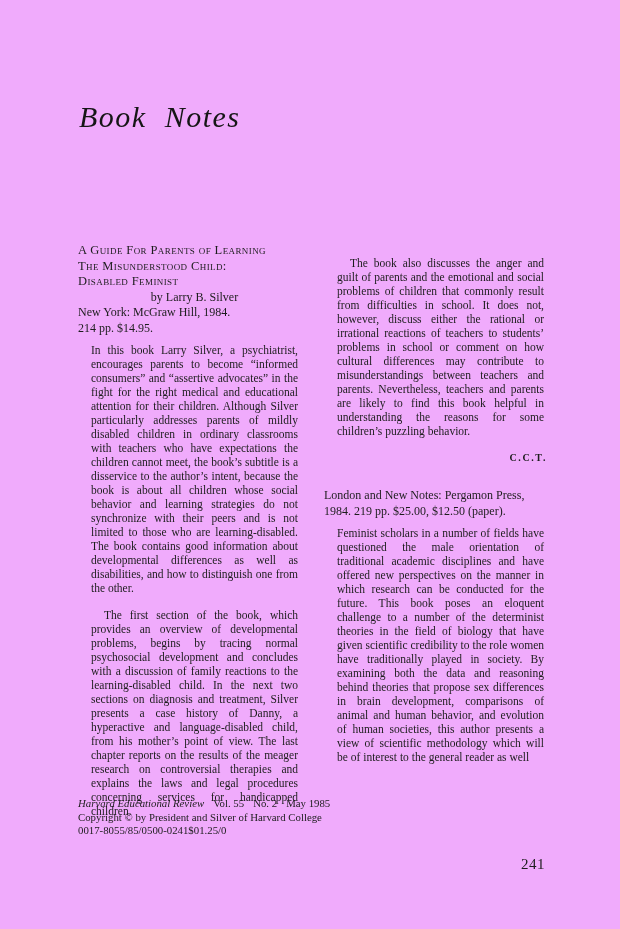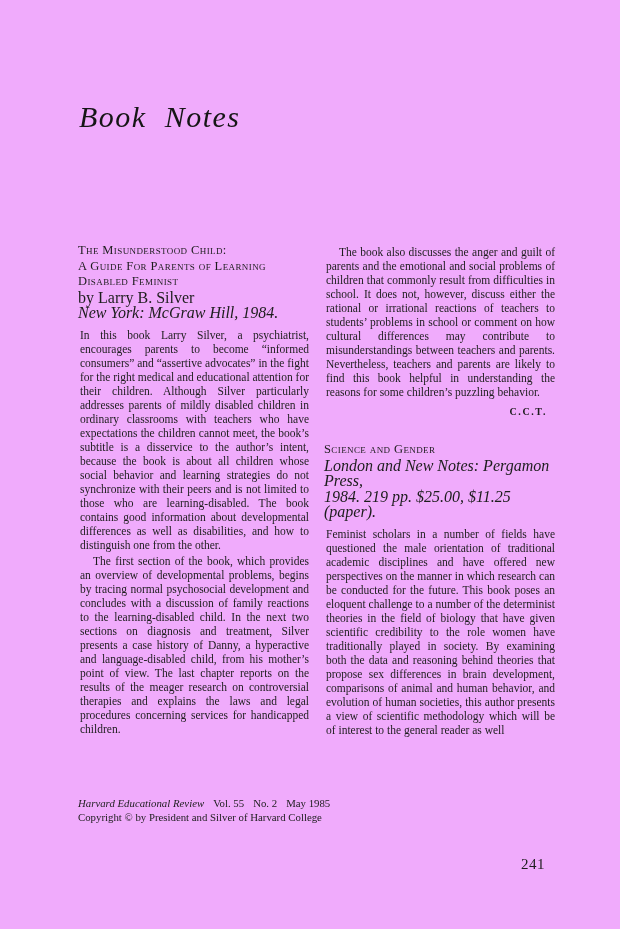--- a/index.html
+++ b/index.html
@@ -42,32 +42,31 @@
     text-align: justify;
   }
   .review-title-line {
     font-variant: small-caps;
     font-size: 12.5px;
     line-height: 15.5px;
     letter-spacing: 0.4px;
     text-align: left;
   }
   .byline {
-    font-size: 16px;
+    font-size: 12px;
+    line-height: 15.5px;
+    text-align: center;
+  }
+  .imprint-line {
+    font-size: 12px;
     line-height: 15.5px;
     text-align: left;
   }
-  .imprint-line {
-    font-size: 16px;
-    line-height: 15.5px;
-    font-style: italic;
-    text-align: left;
-  }
   .para {
-    margin: 2px;
+    margin: 13px;
   }
   .para.after-head {
     margin-top: 7px;
   }
   .para.indent {
     text-indent: 13px;
   }
   .attribution {
     margin-top: 6px;
     margin-right: 10px;
@@ -106,47 +105,48 @@
 <body>
 
 <div class="page">
 
   <div class="page-title">Book Notes</div>
 
   <div class="columns">
 
     <div class="col">
       <div>
+        <div class="review-title-line">A Guide For Parents of Learning</div>
         <div class="review-title-line">The Misunderstood Child:</div>
-        <div class="review-title-line">A Guide For Parents of Learning</div>
         <div class="review-title-line">Disabled Feminist</div>
         <div class="byline">by Larry B. Silver</div>
         <div class="imprint-line">New York: McGraw Hill, 1984.</div>
+        <div class="imprint-line">214 pp. $14.95.</div>
       </div>
       <p class="para after-head">In this book Larry Silver, a psychiatrist, encourages parents to become “informed consumers” and “assertive advocates” in the fight for the right medical and educational attention for their children. Although Silver particularly addresses parents of mildly disabled children in ordinary classrooms with teachers who have expectations the children cannot meet, the book’s subtitle is a disservice to the author’s intent, because the book is about all children whose social behavior and learning strategies do not synchronize with their peers and is not limited to those who are learning-disabled. The book contains good information about developmental differences as well as disabilities, and how to distinguish one from the other.</p>
       <p class="para indent">The first section of the book, which provides an overview of developmental problems, begins by tracing normal psychosocial development and concludes with a discussion of family reactions to the learning-disabled child. In the next two sections on diagnosis and treatment, Silver presents a case history of Danny, a hyperactive and language-disabled child, from his mother’s point of view. The last chapter reports on the results of the meager research on controversial therapies and explains the laws and legal procedures concerning services for handicapped children.</p>
     </div>
 
     <div class="col">
       <p class="para indent">The book also discusses the anger and guilt of parents and the emotional and social problems of children that commonly result from difficulties in school. It does not, however, discuss either the rational or irrational reactions of teachers to students’ problems in school or comment on how cultural differences may contribute to misunderstandings between teachers and parents. Nevertheless, teachers and parents are likely to find this book helpful in understanding the reasons for some children’s puzzling behavior.</p>
 
       <div class="attribution">C.C.T.</div>
 
       <div class="review-2">
-        <div class="review-title-line">Science and Gender</div>
         <div class="imprint-line">London and New Notes: Pergamon Press,</div>
-        <div class="imprint-line">1984. 219 pp. $25.00, $11.25 (paper).</div>
+        <div class="imprint-line">1984. 219 pp. $25.00, $12.50 (paper).</div>
         <p class="para after-head">Feminist scholars in a number of fields have questioned the male orientation of traditional academic disciplines and have offered new perspectives on the manner in which research can be conducted for the future. This book poses an eloquent challenge to a number of the determinist theories in the field of biology that have given scientific credibility to the role women have traditionally played in society. By examining both the data and reasoning behind theories that propose sex differences in brain development, comparisons of animal and human behavior, and evolution of human societies, this author presents a view of scientific methodology which will be of interest to the general reader as well</p>
       </div>
     </div>
 
   </div>
 
   <div class="journal-footer">
     <div>
       <span class="journal-name">Harvard Educational Review</span><span class="journal-meta">Vol. 55</span><span class="journal-meta">No. 2</span><span class="journal-meta">May 1985</span>
     </div>
     <div>Copyright © by President and Silver of Harvard College</div>
+    <div>0017-8055/85/0500-0241$01.25/0</div>
   </div>
 
   <div class="page-number">241</div>
 
 </div>
 
 </body></html>

